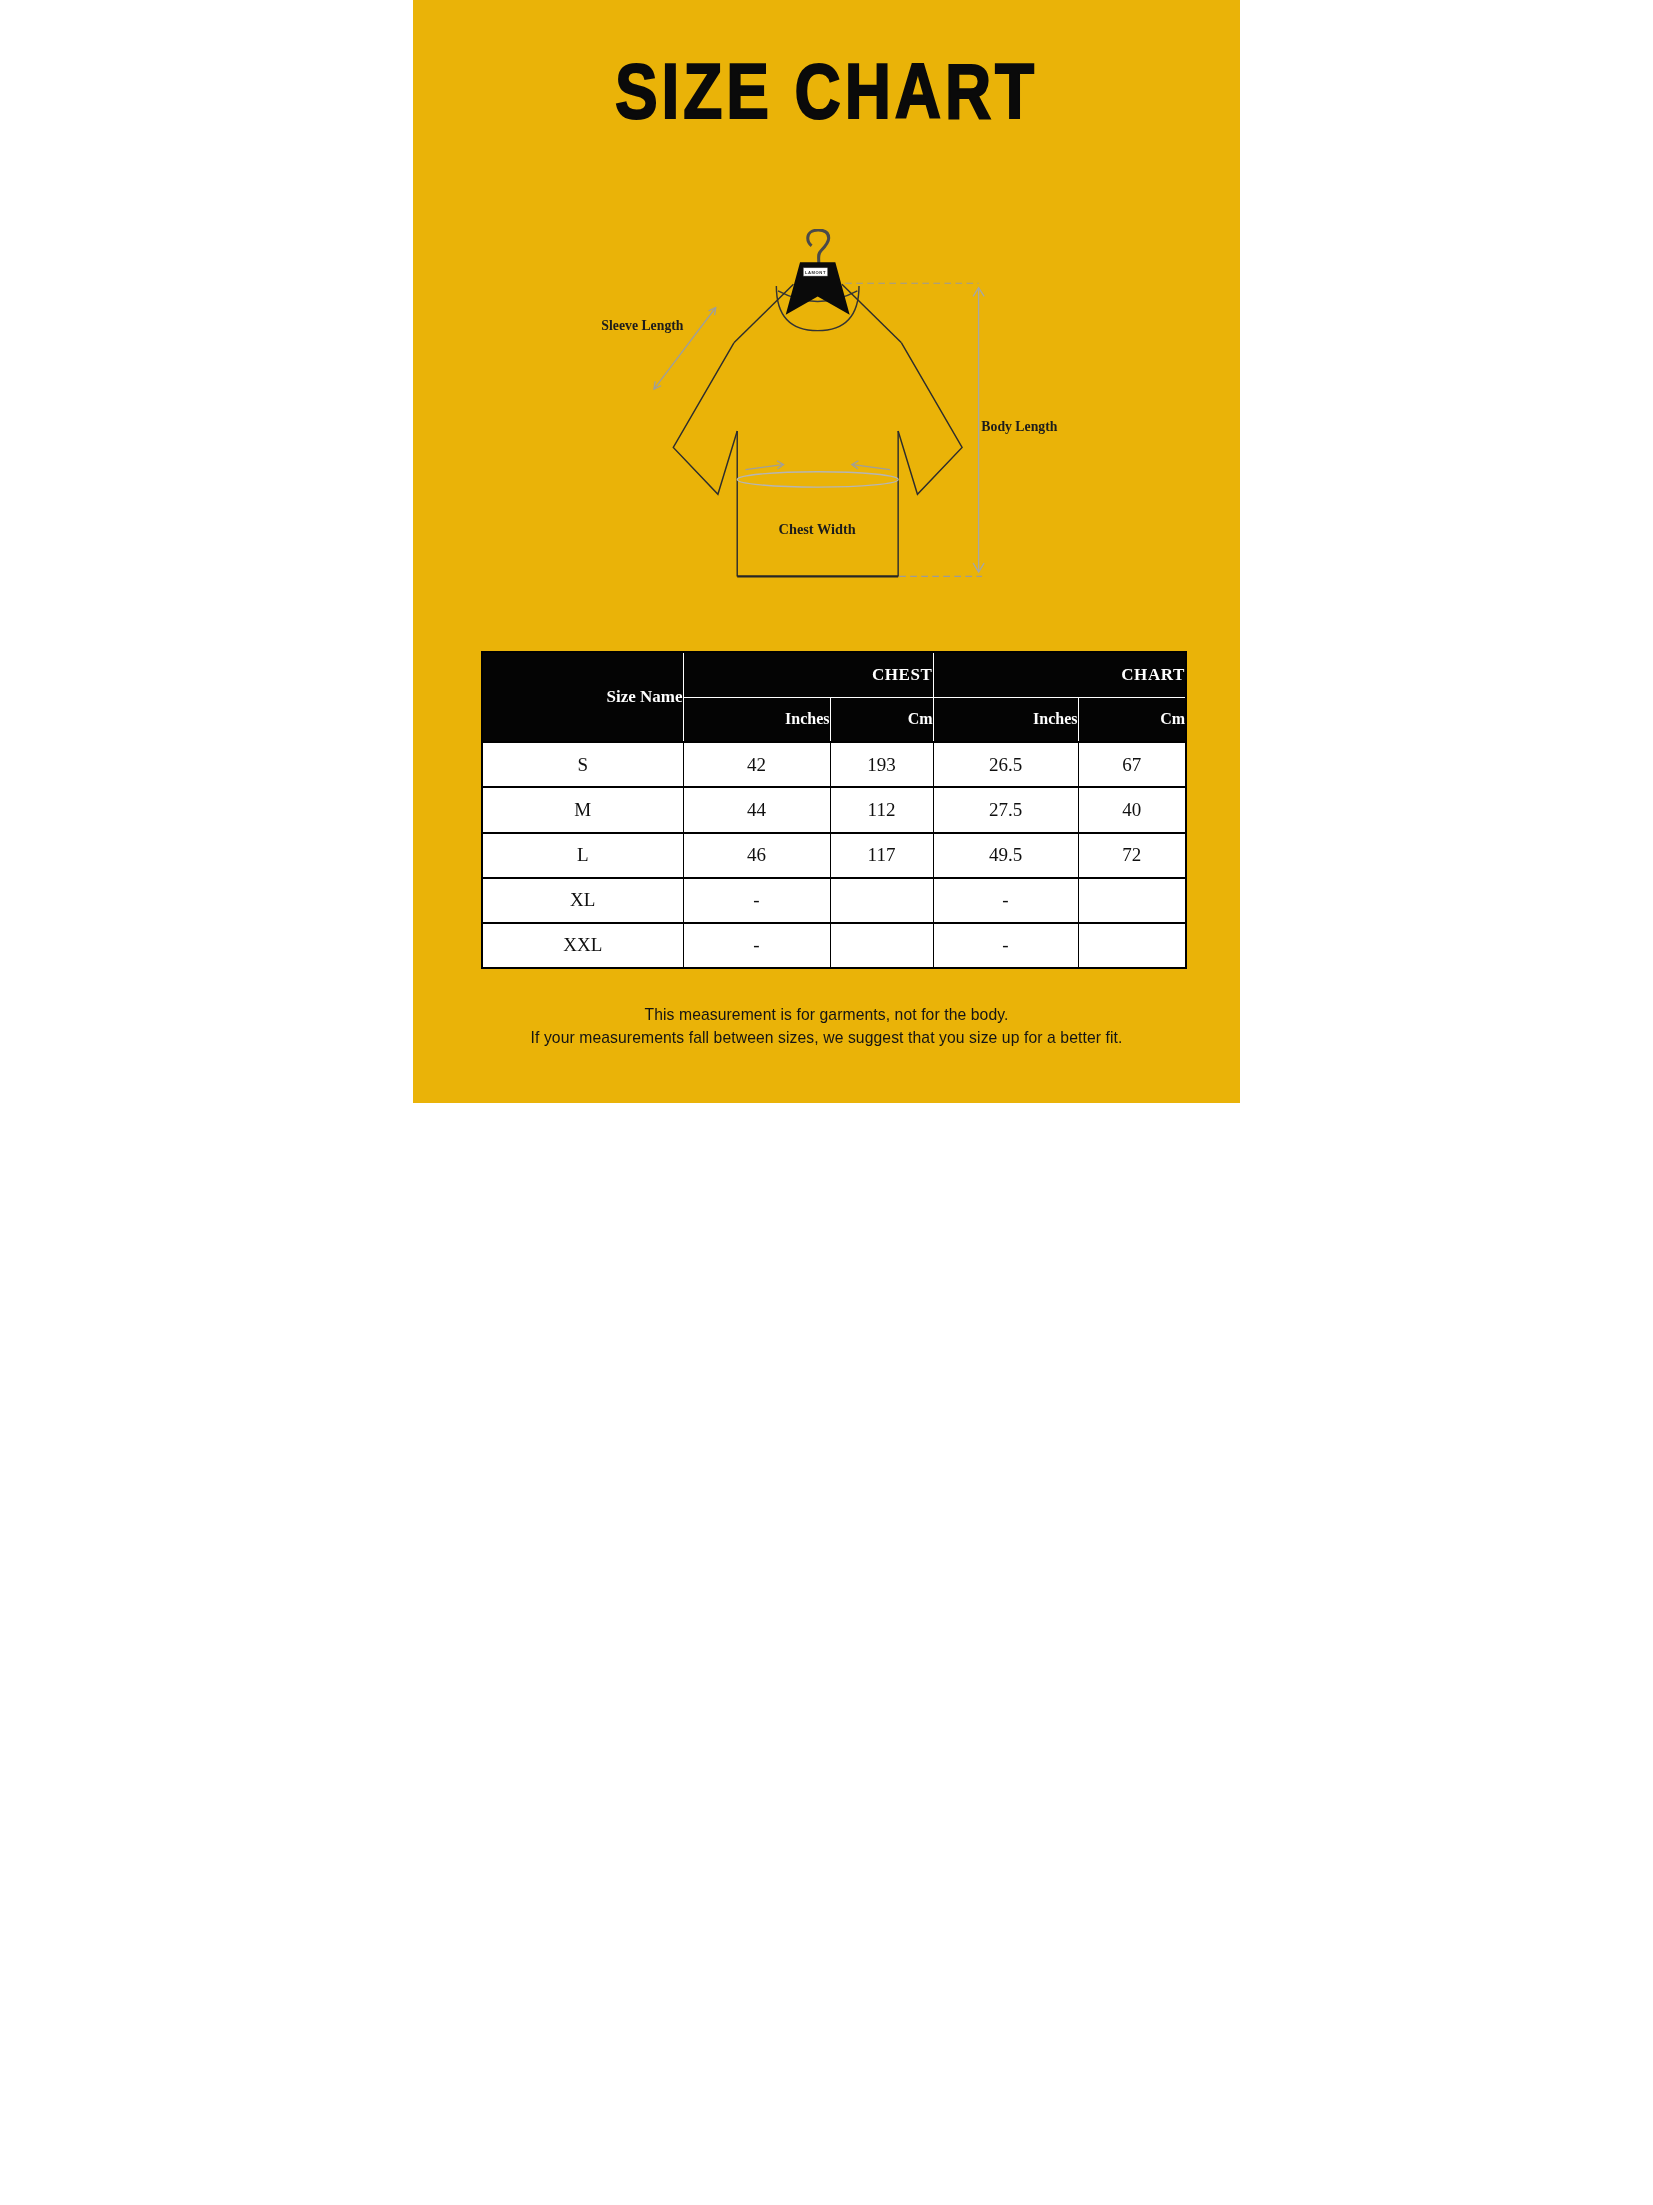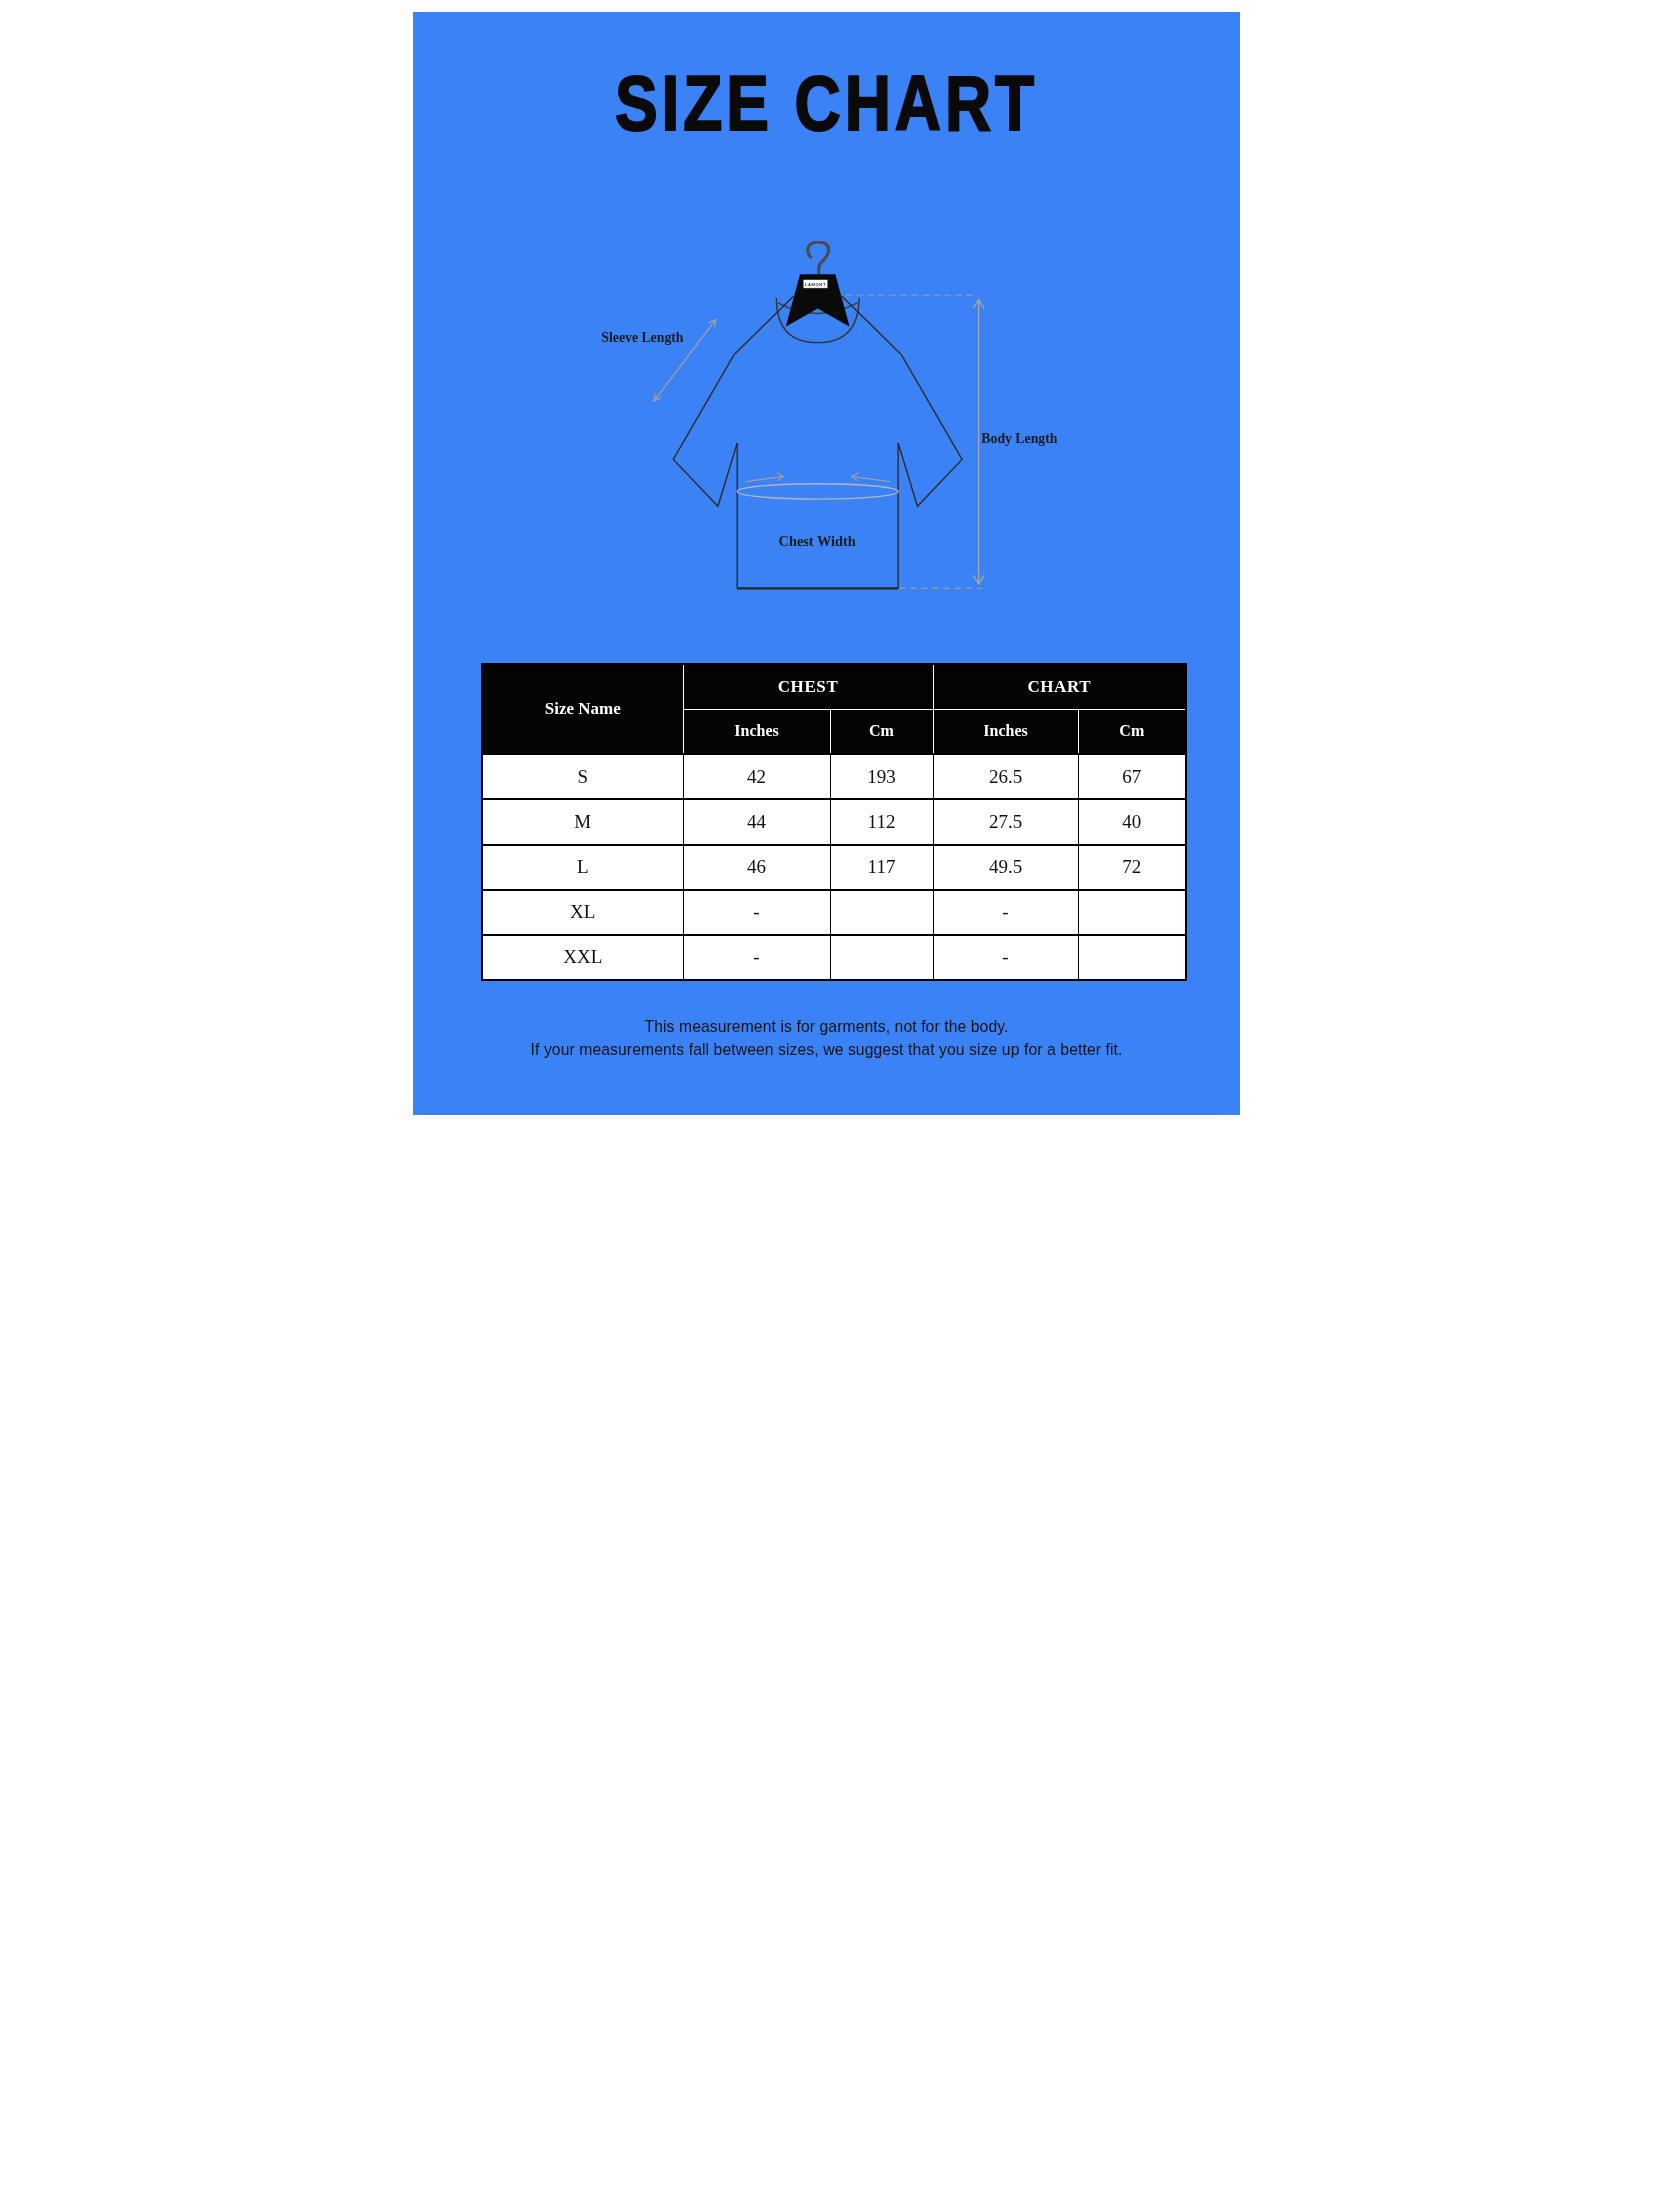--- a/index.html
+++ b/index.html
@@ -1,18 +1,18 @@
 <!DOCTYPE html>
 <html style="font-size:8.8px"><head>
 <meta charset="utf-8">
 <style>
   html,body { margin:0; padding:0; background:#ffffff; }
   .page {
-    position:relative; width:827px; height:1103px; margin:12px auto;
-    background:#3b82f6; overflow:hidden;
+    position:relative; width:827px; height:1103px; margin:0 auto;
+    background:#eab308; overflow:hidden;
     font-family:"Liberation Sans", sans-serif; color:#0a0a0a;
   }
   .title {
     position:absolute; top:46px; left:0; width:100%;
     text-align:center; font-size:64px; font-weight:bold;
     letter-spacing:3.9px; white-space:nowrap;
     transform:scaleY(1.22); transform-origin:top center;
     -webkit-text-stroke:1.7px #0a0a0a; color:#0a0a0a;
   }
   .subtitle {
@@ -27,21 +27,21 @@
 
   table.size-table {
     position:absolute; top:651px; left:68px; width:703px; height:318px;
     border-collapse:collapse; table-layout:fixed;
     font-family:"Liberation Serif", serif; text-align:center;
     border:2.2px solid #000;
   }
   .size-table tr { height:45px; }
   .size-table th {
     background:#040404; color:#ffffff; font-weight:bold;
-    border:1.7px solid #ffffff; padding:8px;
+    border:1.7px solid #ffffff; padding:0;text-align:right;
   }
   .size-table th.group { font-size:17px; letter-spacing:0.6px; }
   .size-table th.unit  { font-size:16px; }
   .size-table th.size-name { font-size:17px; }
   .size-table td {
     border:1.1px solid #000; border-top-width:2.2px; border-bottom-width:2.2px;
     font-size:19px; color:#101010; padding:0; background:#ffffff;
   }
   .footer {
     position:absolute; top:1003px; left:0; width:100%;

